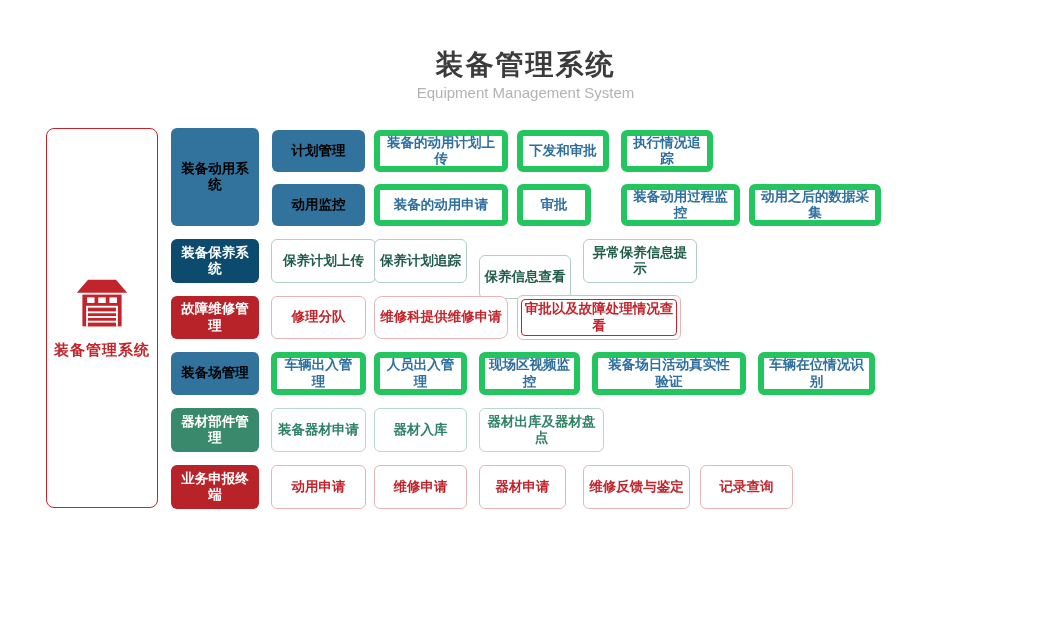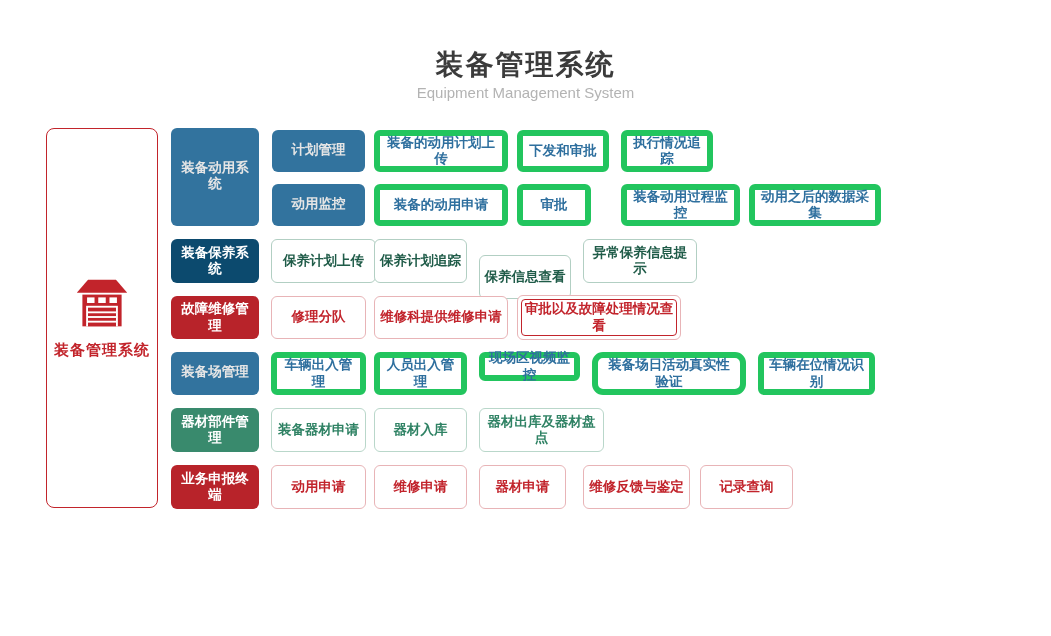--- a/index.html
+++ b/index.html
@@ -13,21 +13,21 @@
 
   .root-panel { position:absolute; left:46px; top:128px; width:112px; height:380px;
                 border:1px solid #c2242b; border-radius:8px; background:#ffffff;
                 display:flex; flex-direction:column; align-items:center; justify-content:center; gap:8px; }
   .root-label { color:#c2242b; font-size:15px; font-weight:bold; letter-spacing:1px; }
 
   .box { position:absolute; display:flex; align-items:center; justify-content:center;
          font-size:13.5px; font-weight:bold; border-radius:6px; text-align:center;
          line-height:1.2; padding:2px 4px; }
 
-  .solid-blue   { background:#32739e; color:#e5e5e5;font-family:Liberation Mono, monospace; }
+  .solid-blue   { background:#32739e; color:#000000; }
   .solid-dgreen { background:#0c4a6e; color:#ffffff; }
   .solid-red    { background:#b8232a; color:#ffffff; }
   .solid-green  { background:#398a6d; color:#ffffff; }
 
   .outline-blue   { background:#ffffff; border:6px solid #22c55e; color:#2e6f9e; }
   .outline-dgreen { background:#ffffff; border:1px solid #b2cfc3; color:#205c49; }
   .outline-red    { background:#ffffff; border:1px solid #e8b4b7; color:#c2242c; }
   .outline-green  { background:#ffffff; border:1px solid #b9d7ca; color:#2f8264; }
 
   .double::after { content:""; position:absolute; inset:3px; border:1px solid #c2242c; border-radius:4px; pointer-events:none; }
@@ -72,28 +72,28 @@
   <div class="box outline-blue" style="left:749px; top:184px; width:132px; height:42px;">动用之后的数据采集</div>
 
   <div class="box solid-dgreen" style="left:171px; top:239px; width:88px; height:44px;">装备保养系统</div>
   <div class="box outline-dgreen" style="left:271px; top:239px; width:105px; height:44px;">保养计划上传</div>
   <div class="box outline-dgreen" style="left:374px; top:239px; width:93px; height:44px;">保养计划追踪</div>
   <div class="box outline-dgreen" style="left:479px; top:239px; width:92px; height:44px;margin-top:16px;">保养信息查看</div>
   <div class="box outline-dgreen" style="left:583px; top:239px; width:114px; height:44px;">异常保养信息提示</div>
 
   <div class="box solid-red" style="left:171px; top:296px; width:88px; height:43px;">故障维修管理</div>
   <div class="box outline-red" style="left:271px; top:296px; width:95px; height:43px;">修理分队</div>
-  <div class="box outline-red" style="left:374px; top:296px; width:134px; height:43px;">维修科提供维修申请</div>
+  <div class="box outline-red" style="left:374px; top:296px; width:134px; height:43px;border-radius:8px;">维修科提供维修申请</div>
   <div class="box outline-red double" style="left:517px; top:295px; width:164px; height:45px;">审批以及故障处理情况查看</div>
 
   <div class="box solid-blue" style="left:171px; top:352px; width:88px; height:43px;">装备场管理</div>
   <div class="box outline-blue" style="left:271px; top:352px; width:95px; height:43px;">车辆出入管理</div>
   <div class="box outline-blue" style="left:374px; top:352px; width:93px; height:43px;">人员出入管理</div>
-  <div class="box outline-blue" style="left:479px; top:352px; width:101px; height:29px;">现场区视频监控</div>
-  <div class="box outline-blue" style="left:592px; top:352px; width:154px; height:43px;border-radius:11px;">装备场日活动真实性验证</div>
+  <div class="box outline-blue" style="left:479px; top:352px; width:101px; height:43px;">现场区视频监控</div>
+  <div class="box outline-blue" style="left:592px; top:352px; width:154px; height:43px;">装备场日活动真实性验证</div>
   <div class="box outline-blue" style="left:758px; top:352px; width:117px; height:43px;">车辆在位情况识别</div>
 
   <div class="box solid-green" style="left:171px; top:408px; width:88px; height:44px;">器材部件管理</div>
   <div class="box outline-green" style="left:271px; top:408px; width:95px; height:44px;">装备器材申请</div>
   <div class="box outline-green" style="left:374px; top:408px; width:93px; height:44px;">器材入库</div>
   <div class="box outline-green" style="left:479px; top:408px; width:125px; height:44px;">器材出库及器材盘点</div>
 
   <div class="box solid-red" style="left:171px; top:465px; width:88px; height:44px;">业务申报终端</div>
   <div class="box outline-red" style="left:271px; top:465px; width:95px; height:44px;">动用申请</div>
   <div class="box outline-red" style="left:374px; top:465px; width:93px; height:44px;">维修申请</div>

